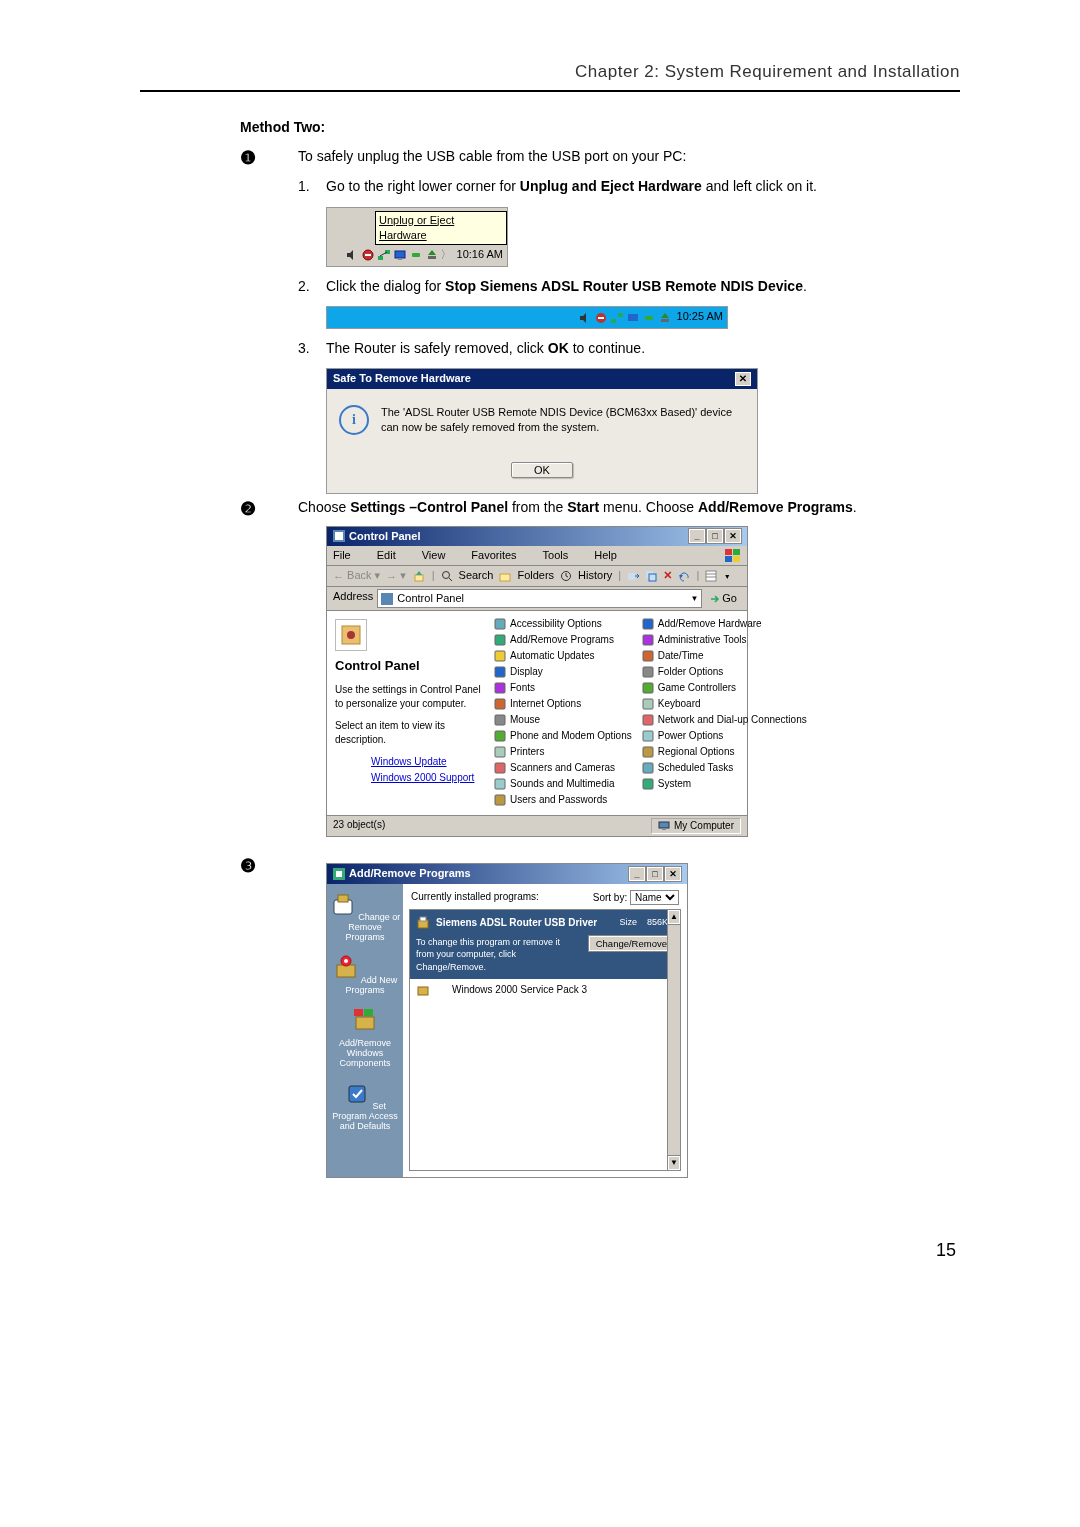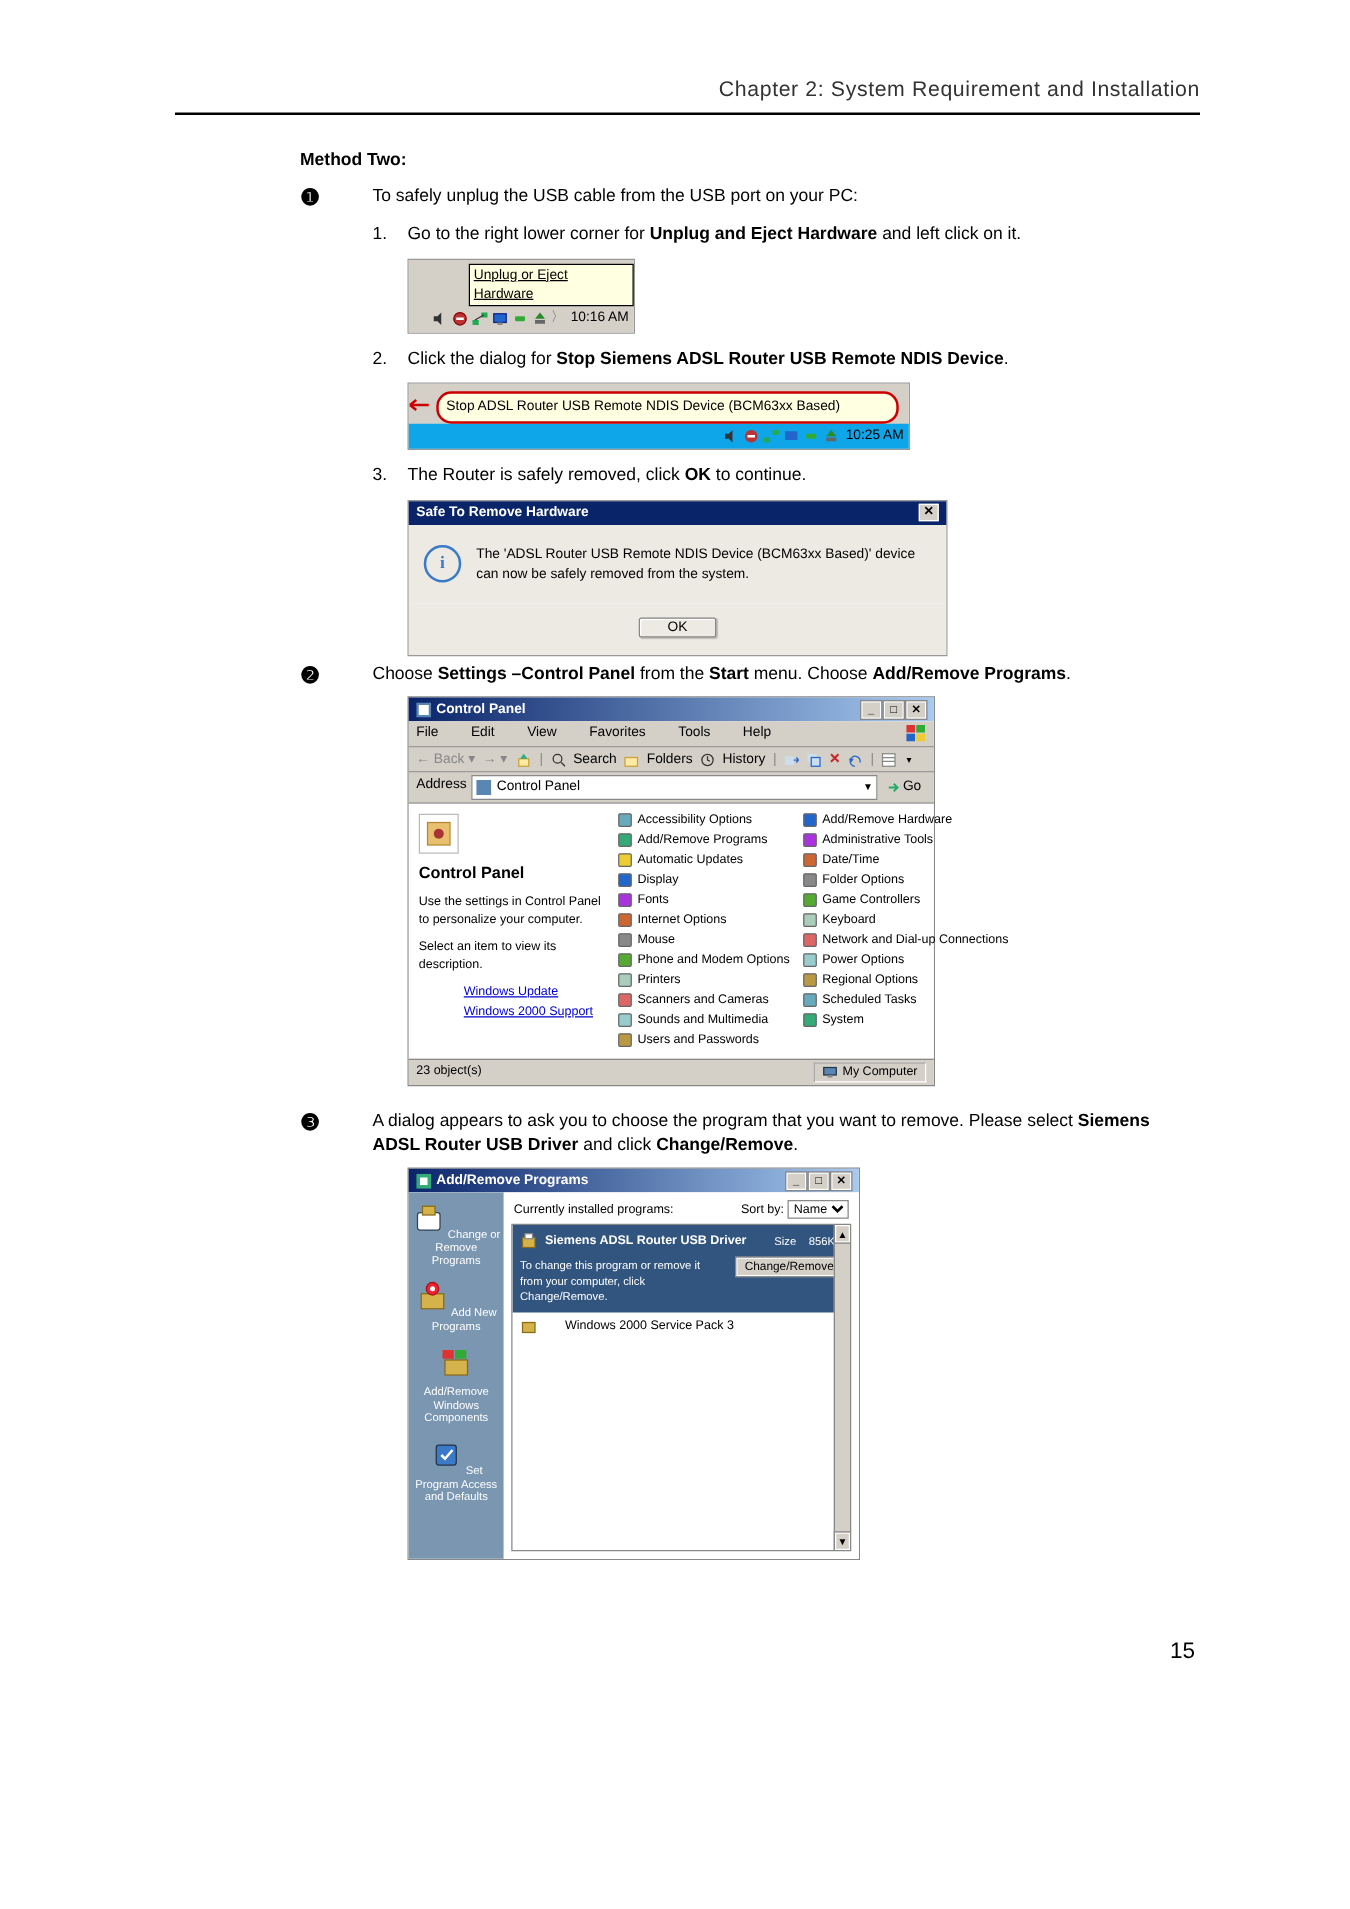--- a/index.html
+++ b/index.html
@@ -249,26 +249,20 @@
 
     <div class="ol-item">
       <div class="ol-num">2.</div>
       <div class="ol-text">
         <span>Click the dialog for </span><b>Stop Siemens ADSL Router USB Remote NDIS Device</b><span>.</span>
       </div>
     </div>
 
     <div class="figure" style="max-width:400px;">
       <div class="figure-inner">
-        <div class="balloon2-outer">
-          <svg width="18" height="18" style="position:absolute;left:0;top:8px;">
-              <path d="M1 9 L16 9 M1 9 L6 5 M1 9 L6 13" stroke="#c00" stroke-width="2" fill="none"></path>
-            </svg>
-          <div class="balloon2">Stop  ADSL Router USB Remote NDIS Device (BCM63xx Based)</div>
-        </div>
         <div class="taskbar-row2">
           <span class="tray-icon">
               <svg viewBox="0 0 14 14">
                 <polygon points="2,5 5,5 8,2 8,12 5,9 2,9" fill="#333"></polygon>
               </svg>
             </span>
           <span class="tray-icon">
               <svg viewBox="0 0 14 14">
                 <circle cx="7" cy="7" r="5" fill="#b33"></circle>
                 <rect x="4" y="6" width="6" height="2" fill="#fff"></rect>
@@ -593,23 +587,20 @@
           <span>My Computer</span>
         </span>
       </div>
     </div>
   </div>
 </div>
 
 <div class="num-block">
   <div class="num-circle">❸</div>
   <div class="num-body">
-    <div>
-      <span>A dialog appears to ask you to choose the program that you want to remove. Please select </span><b>Siemens ADSL Router USB Driver</b><span> and click </span><b>Change/Remove</b><span>.</span>
-    </div>
 
     <div class="arp-window">
       <div class="cp-title">
         <span style="display:flex;align-items:center;gap:4px;">
           <svg width="12" height="12">
               <rect width="12" height="12" fill="#3a7"></rect>
               <rect x="3" y="3" width="6" height="6" fill="#fff"></rect>
             </svg>
           <span>Add/Remove Programs</span>
         </span>

